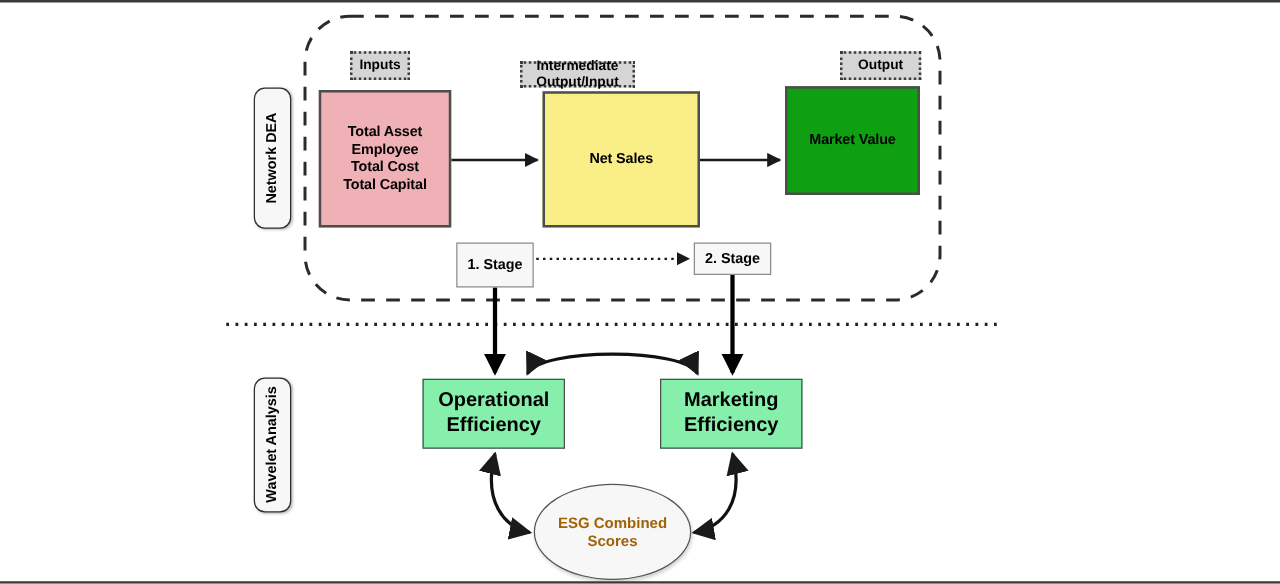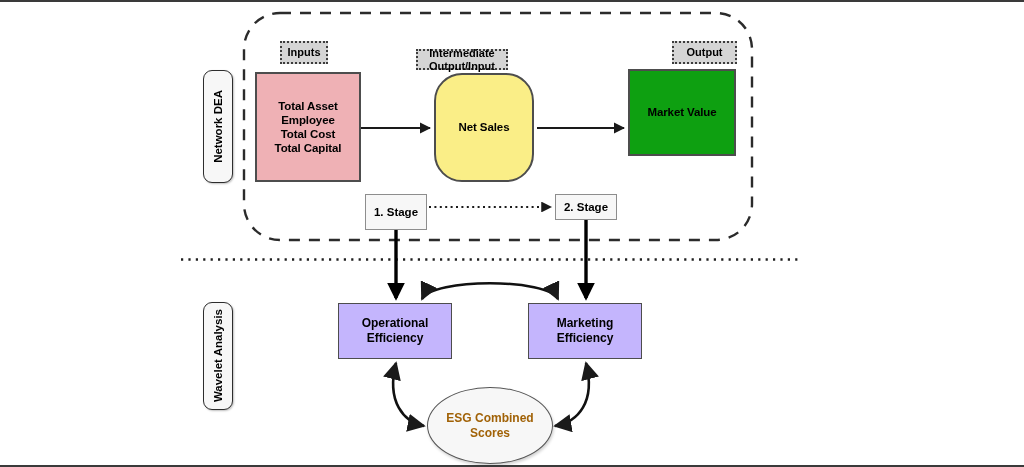--- a/index.html
+++ b/index.html
@@ -39,21 +39,21 @@
     line-height: 1.22;
     z-index: 3;
   }
   
   .dea-box {
     border: 2px solid #4d4d4d;
     font-size: 11.5px;
     letter-spacing: -0.1px;
   }
   .box-inputs  { left: 255px; top: 70px;  width: 106px; height: 110px; background: #EFB1B5; }
-  .box-inter   { left: 434px; top: 71px;  width: 100px; height: 109px; background: #FAEE87; border-radius: 28px; }
+  .box-inter   { left: 434px; top: 71px;  width: 126px; height: 109px; background: #FAEE87; }
   .box-output  { left: 628px; top: 67px;  width: 108px; height: 87px; background: #0EA011; }
 
   
   .chip {
     position: absolute;
     box-sizing: border-box;
     background: #d5d5d5;
     border: 2px dotted #3c3c3c;
     display: flex;
     align-items: center;
@@ -106,22 +106,22 @@
     font-weight: bold;
     color: #000;
     white-space: nowrap;
   }
   .side-dea     { left: 203px; top: 68px;  width: 30px; height: 113px; }
   .side-wavelet { left: 203px; top: 300px; width: 30px; height: 108px; }
 
   
   .eff-box {
     border: 1.6px solid #4d4d4d;
-    background: #c4b5fd;
-    font-size: 12px;
+    background: #86efac;
+    font-size: 16px;
     left: 0; top: 0;
   }
   .box-oper { left: 338px; top: 301px; width: 114px; height: 56px; }
   .box-mark { left: 528px; top: 301px; width: 114px; height: 56px; }
 
   
   .esg-ellipse {
     position: absolute;
     left: 427px;
     top: 385px;

